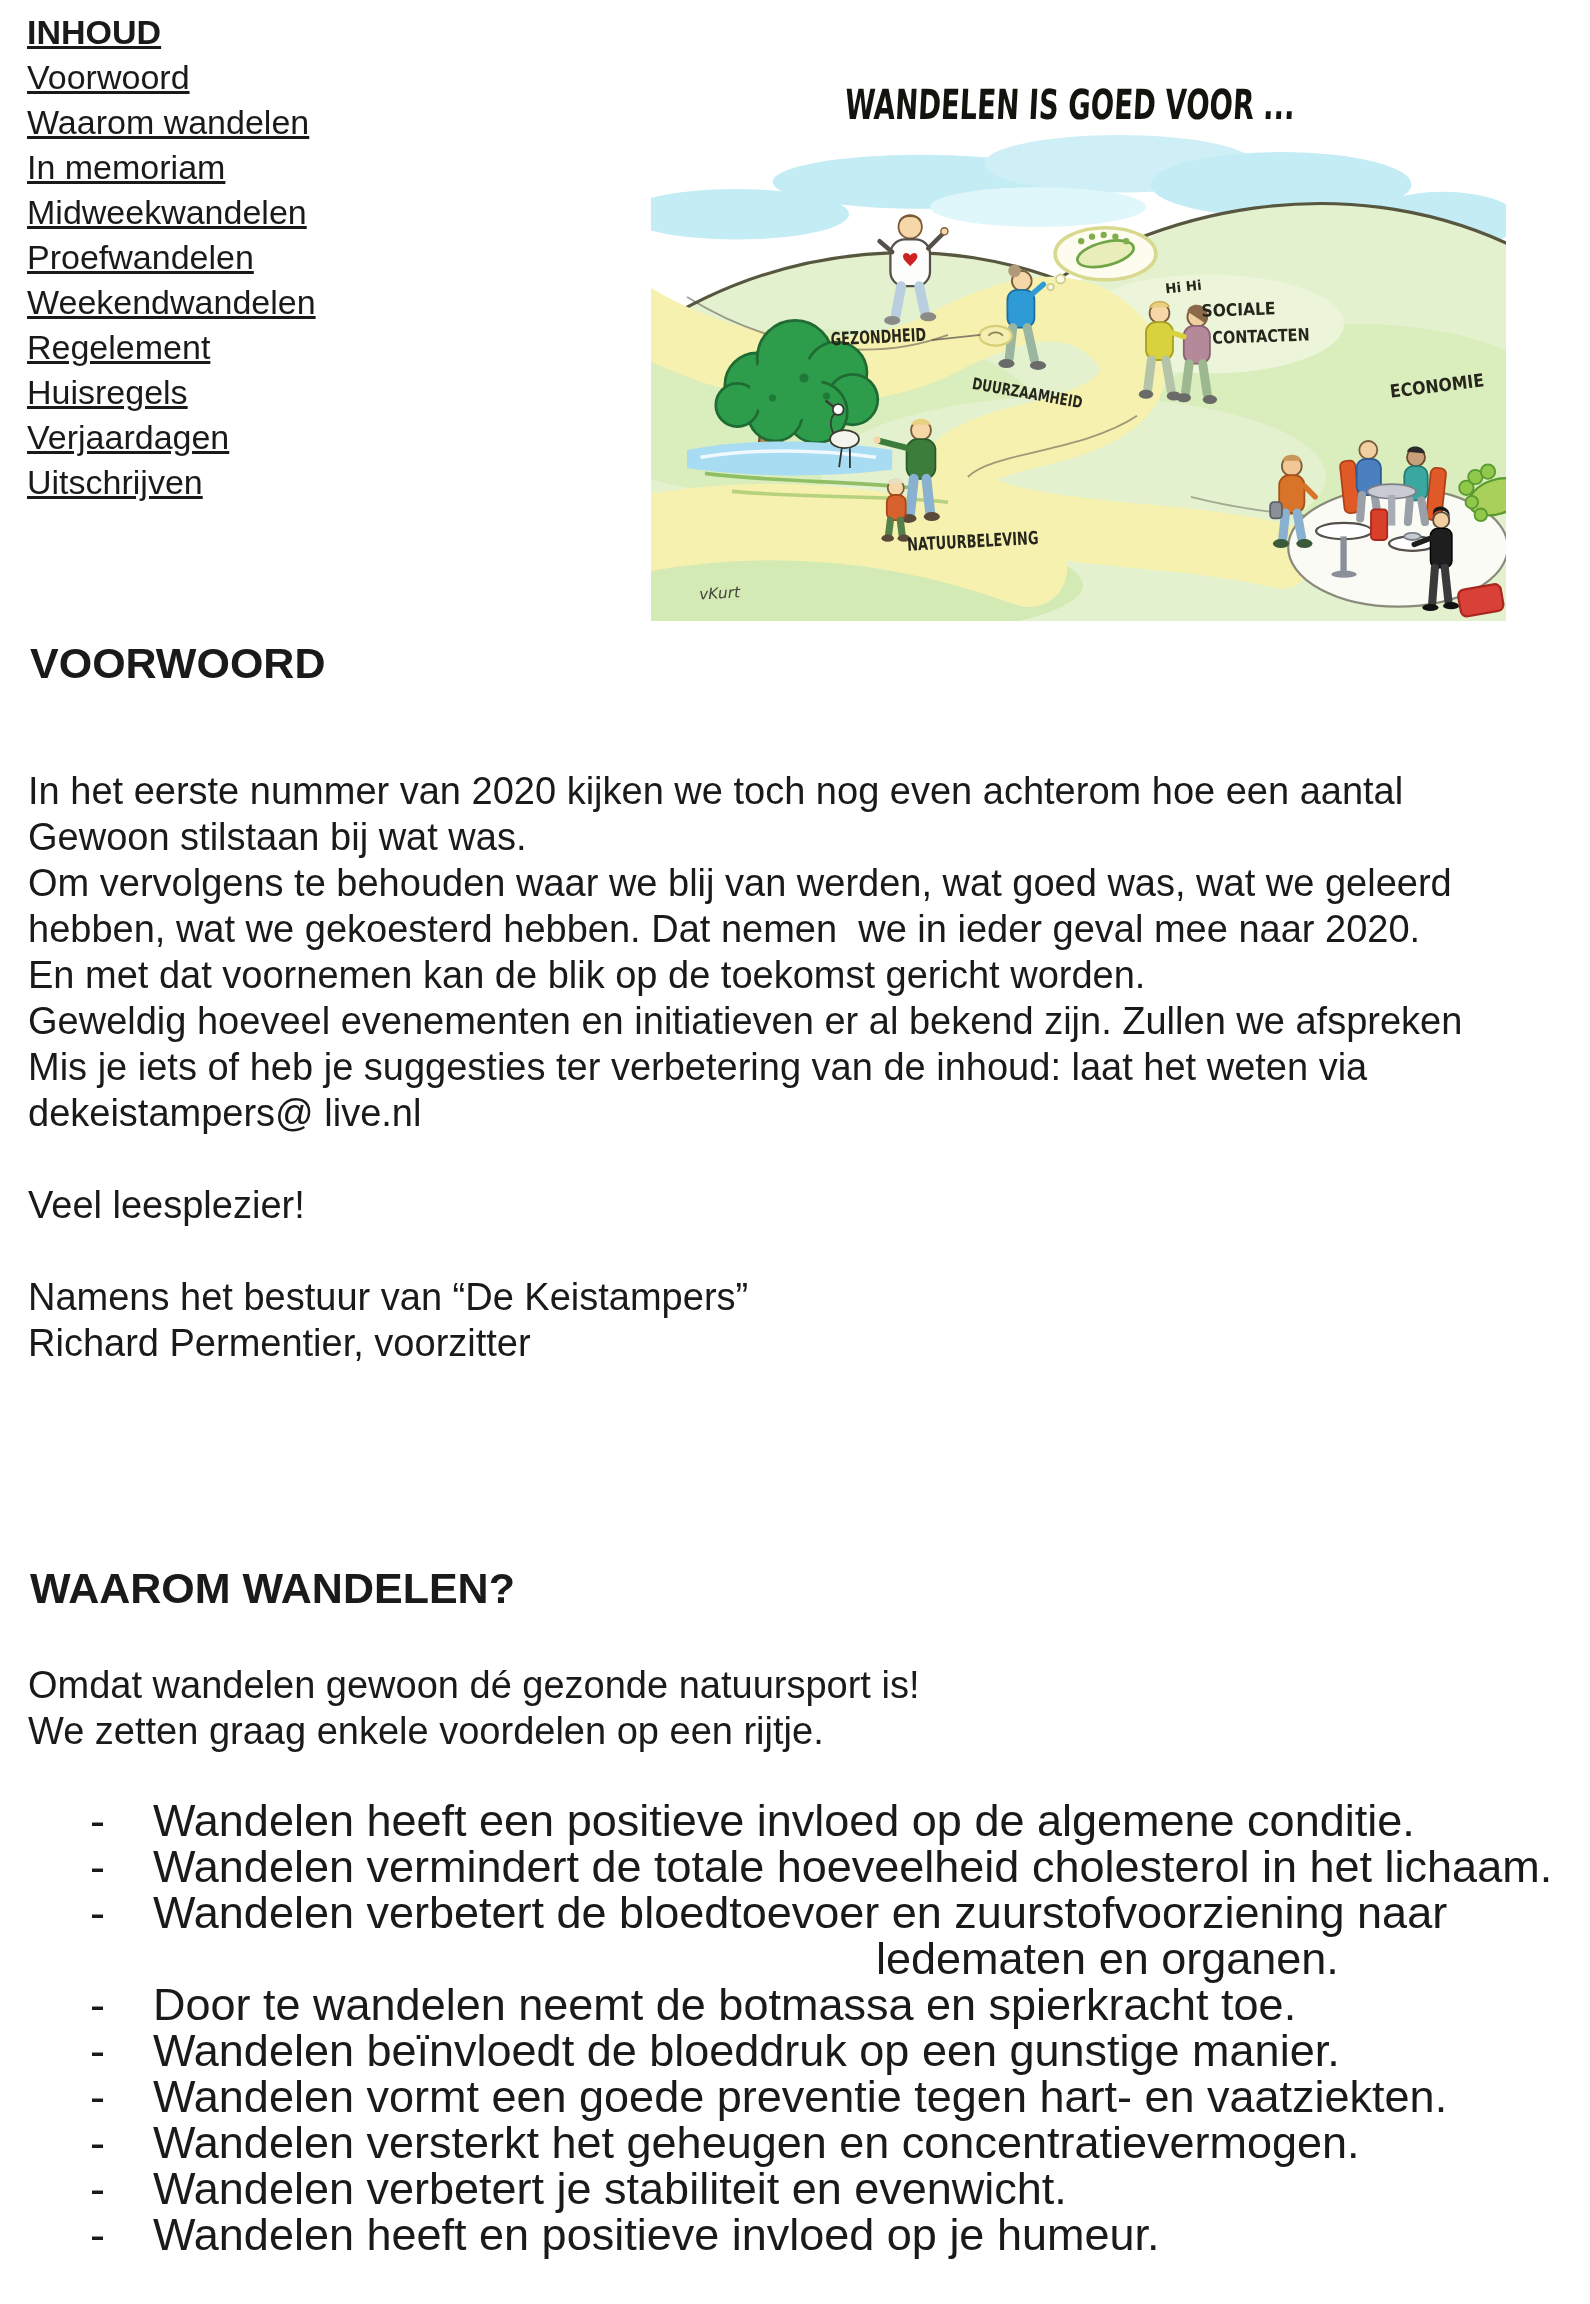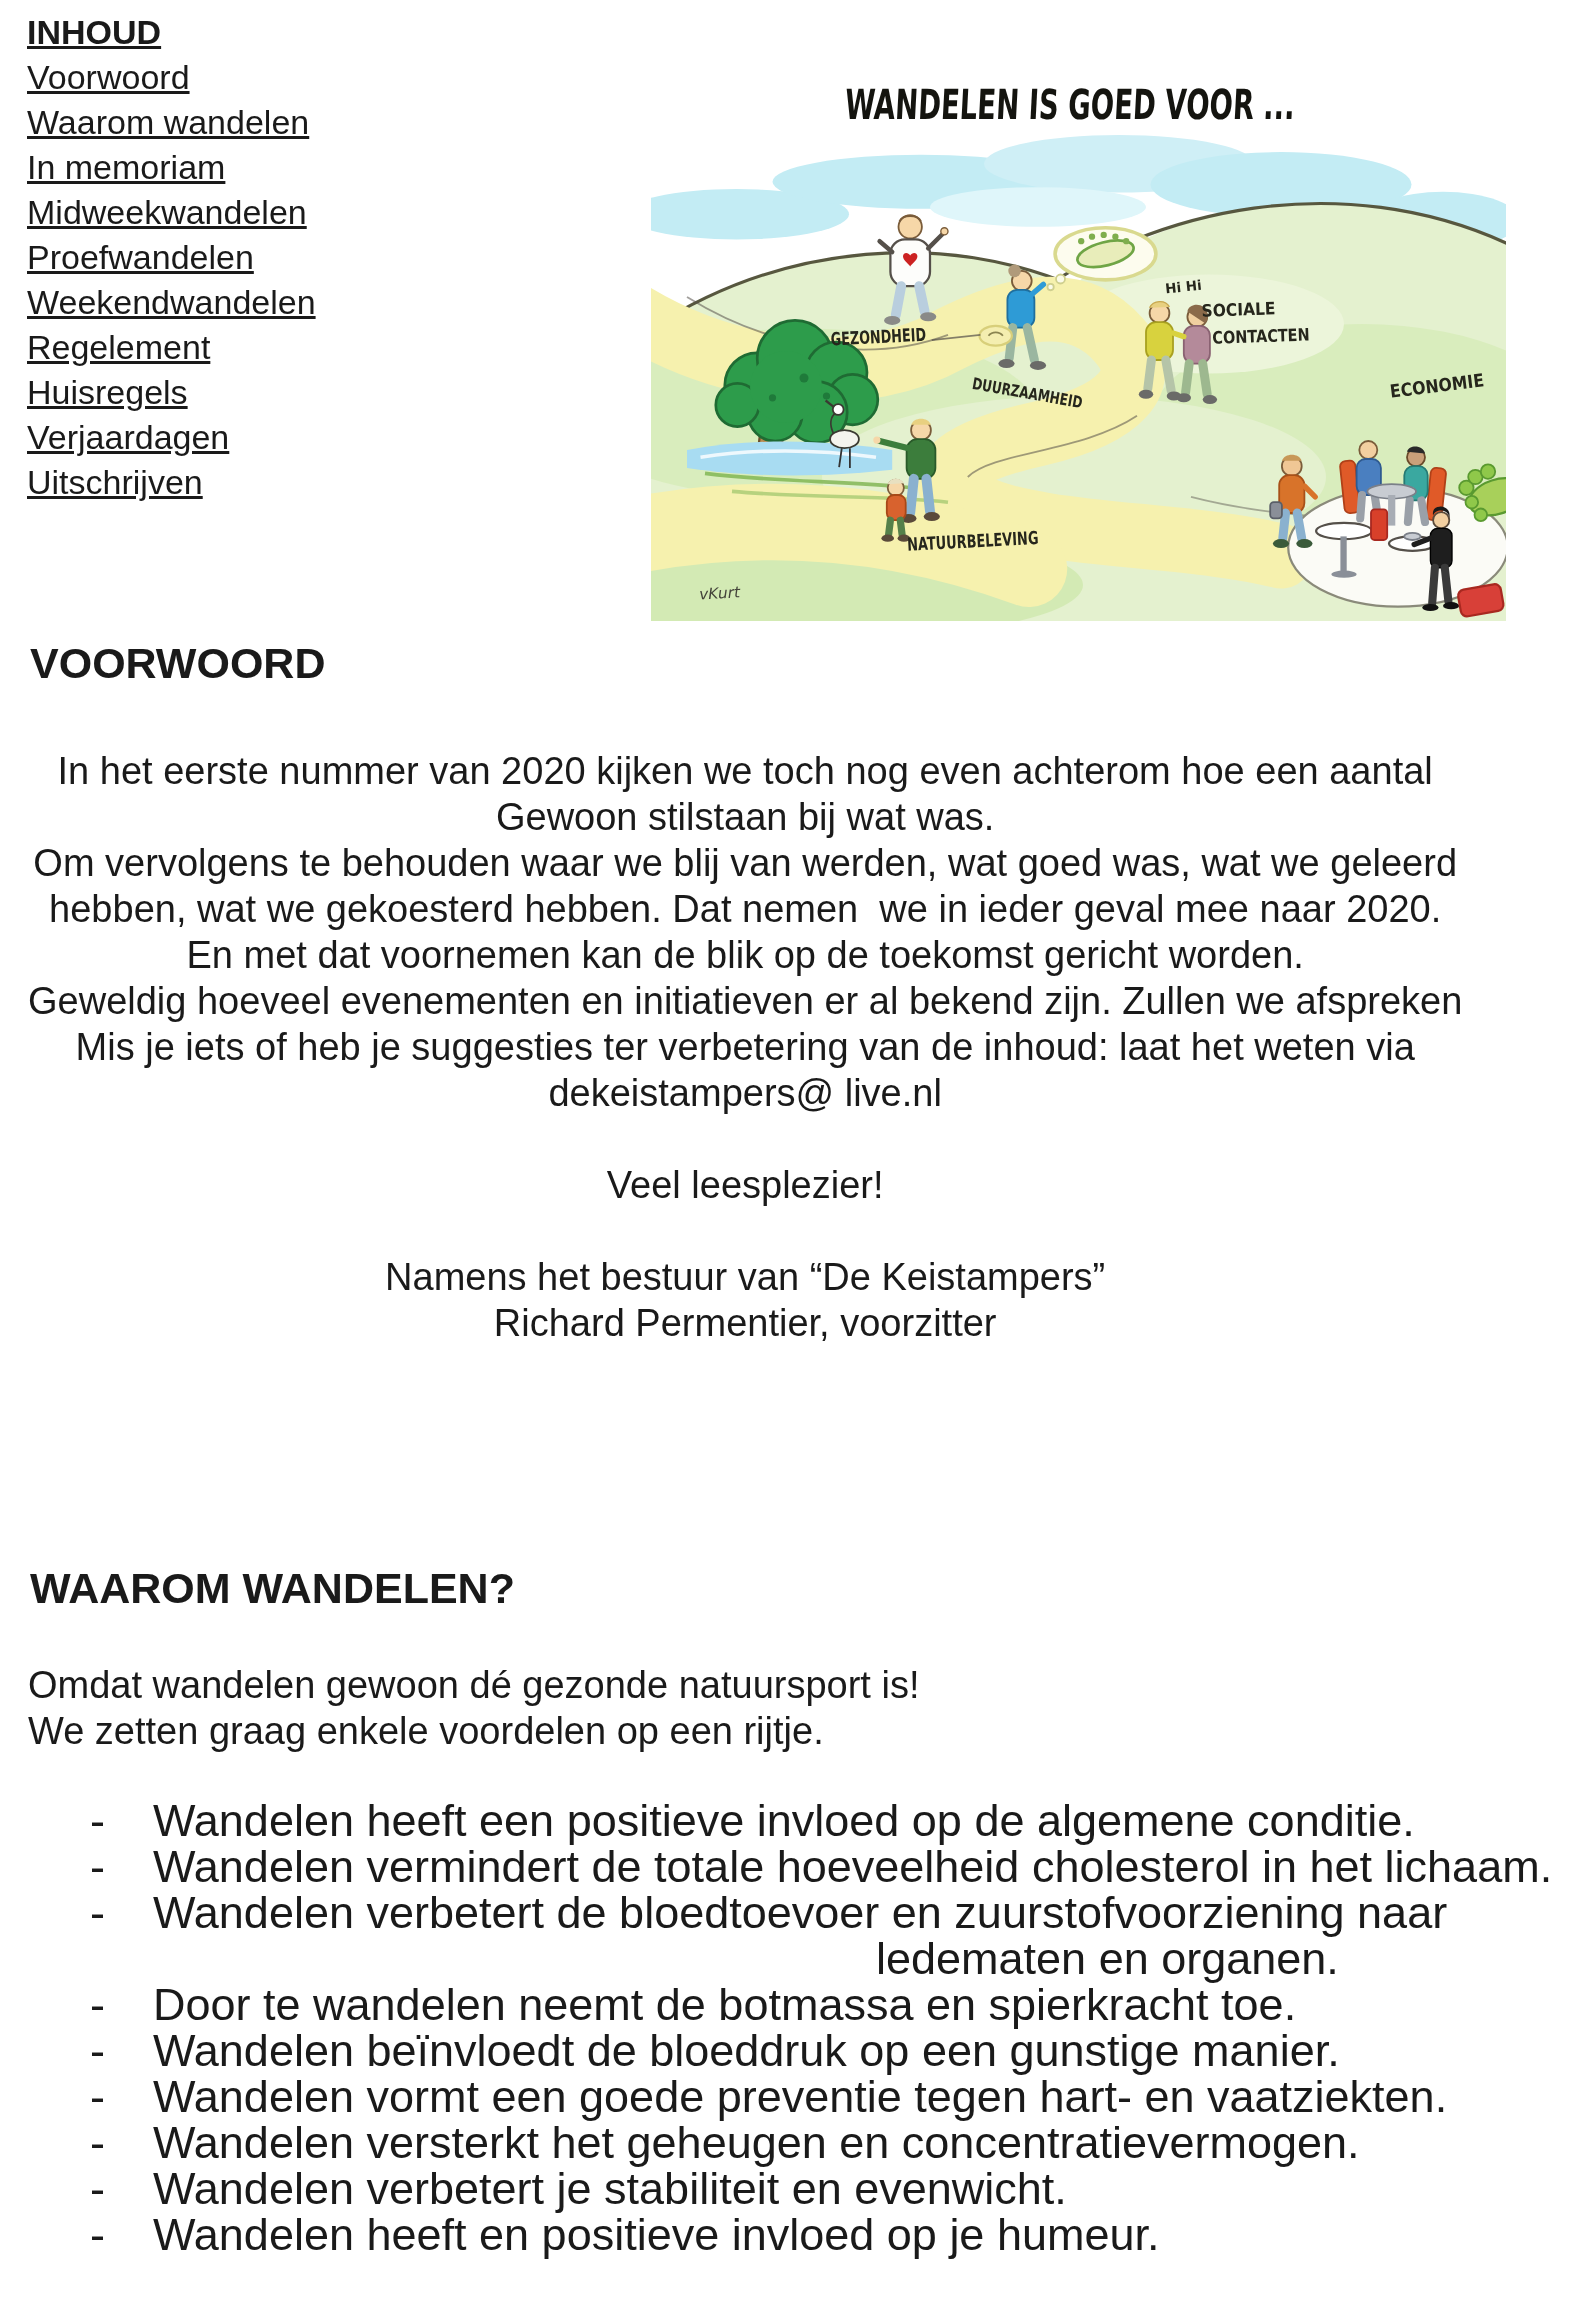--- a/index.html
+++ b/index.html
@@ -18,21 +18,21 @@
   
   .sec-heading{
     position:absolute;left:30px;margin:0;
     font-size:43px;line-height:45px;font-weight:bold;white-space:pre;
   }
   .h-voorwoord{top:641px;}
   .h-waarom{top:1566px;}
   
   .tblock{position:absolute;left:28px;}
   .tline{height:46px;line-height:46px;font-size:38px;white-space:pre;}
-  .b-voorwoord{top:748px;text-align:center;}
+  .b-voorwoord{top:768px;}
   .b-waarom-intro{top:1662px;}
   
   .bullets{position:absolute;left:90px;top:1798px;}
   .brow{height:46px;line-height:46px;font-size:45px;white-space:pre;}
   .brow .dash{display:inline-block;width:63px;}
   .brow-cont{padding-left:786px;}
   
   .illu{position:absolute;left:651px;top:27px;}
   .illu text{font-family:"DejaVu Sans", sans-serif;}
   .hand{font-weight:600;fill:#26261c;}

